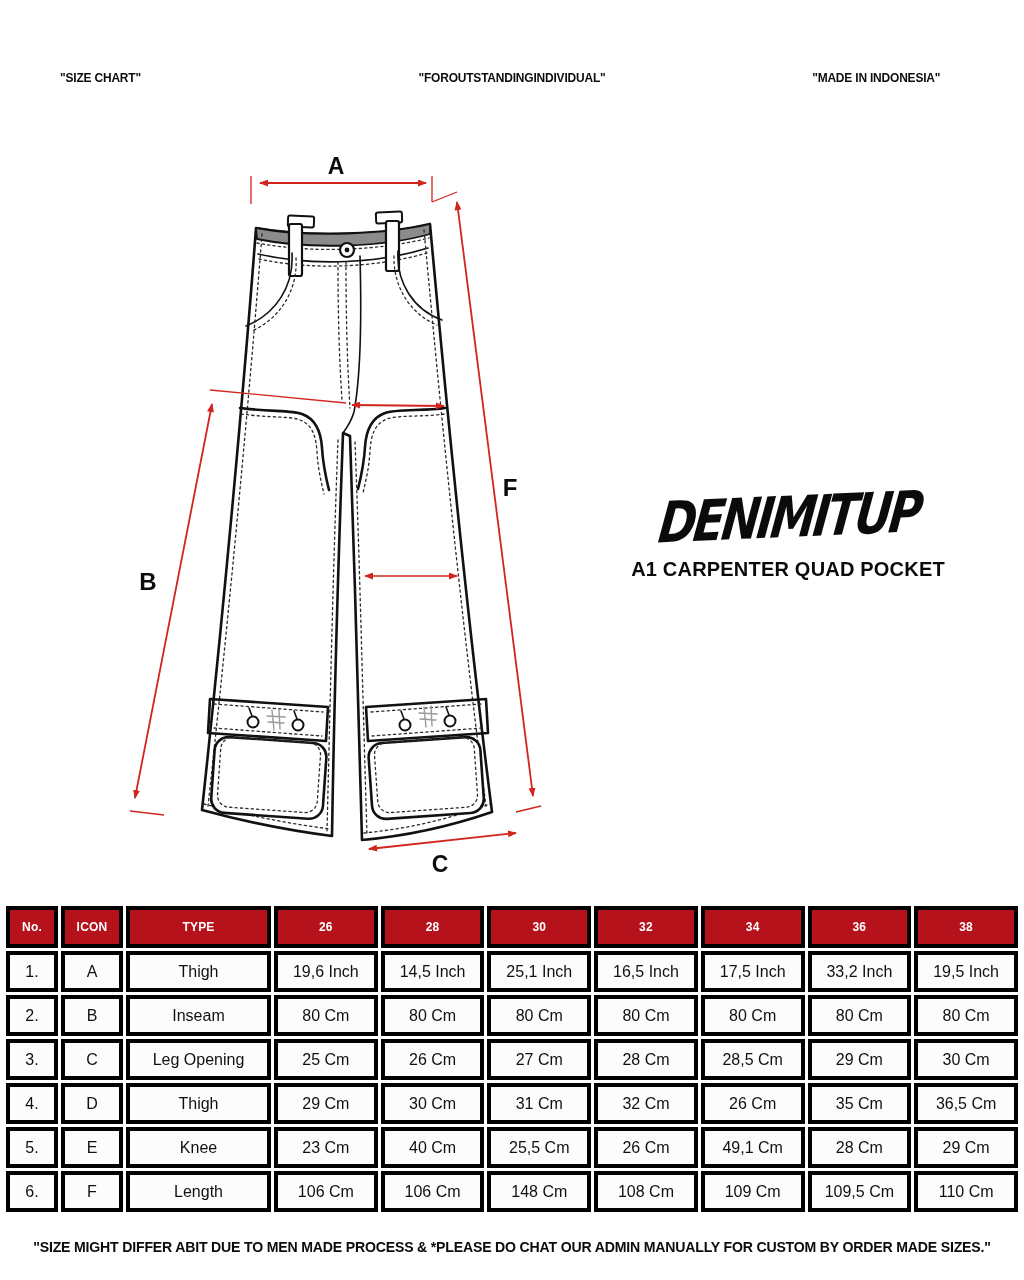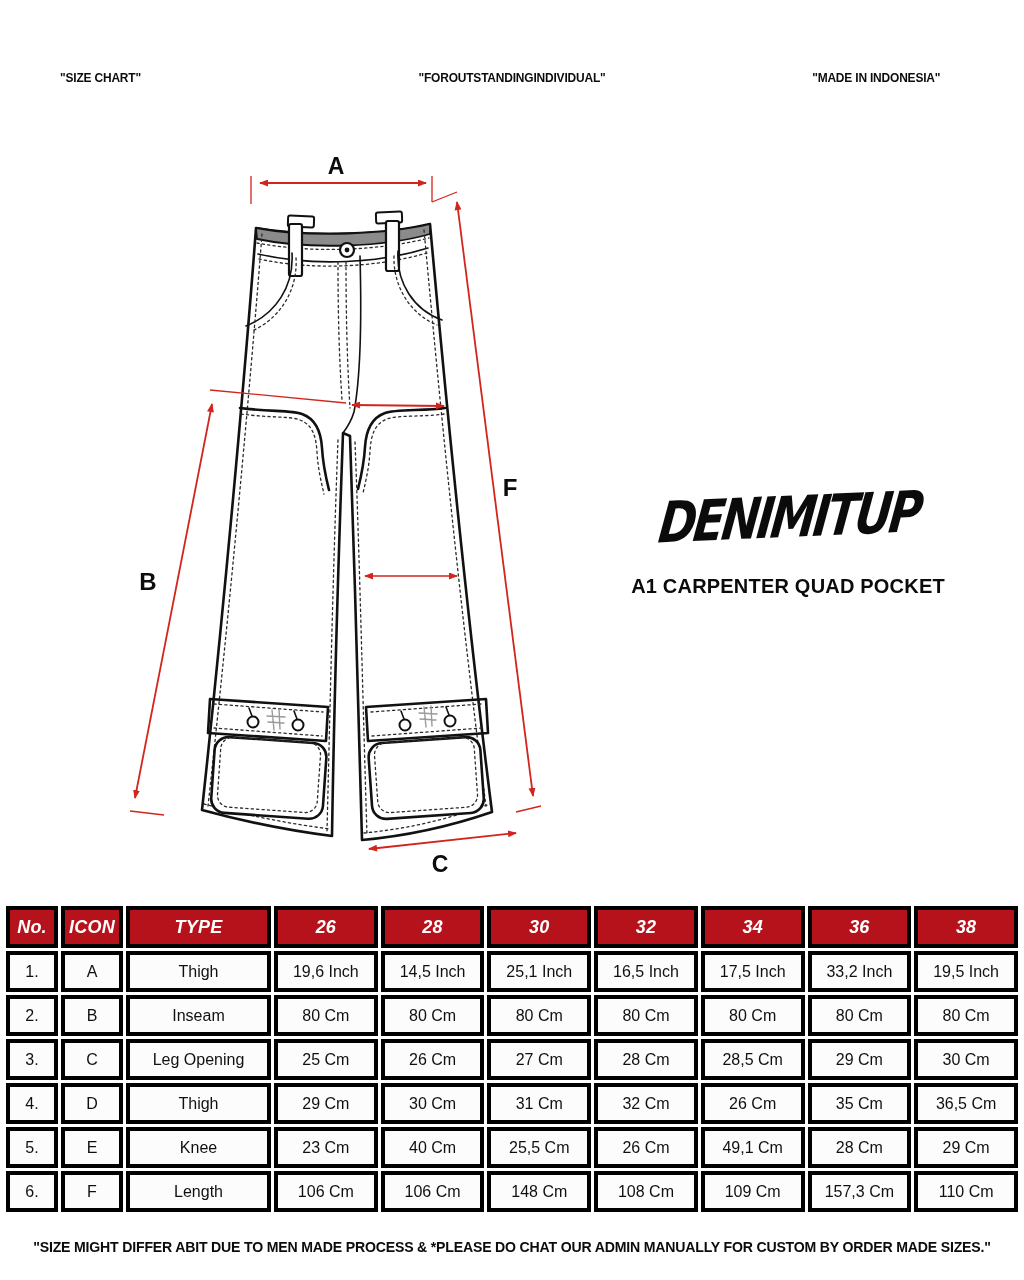--- a/index.html
+++ b/index.html
@@ -39,39 +39,39 @@
   .brand{position:absolute;left:628px;top:484px;width:320px;text-align:center;}
   .brand-logo{
     font-family:"DejaVu Sans",sans-serif;
     font-weight:bold;font-style:italic;
     font-size:57px;letter-spacing:-4px;white-space:nowrap;
     transform:scaleX(0.80) skewX(-10deg) rotate(-2deg);
     transform-origin:center;
     color:#0b0b0b;
   }
   .brand-product{
-    margin-top:25px;
+    margin-top:8px;
     font-size:20px;font-weight:bold;letter-spacing:0.2px;
     white-space:nowrap;color:#0b0b0b;
   }
   
   .table-wrap{position:absolute;left:3px;top:903px;width:1018px;}
   table.size{
     width:100%;table-layout:fixed;
     border-collapse:separate;border-spacing:3px;
   }
   table.size th,table.size td{
     border:4px solid #000;
     text-align:center;vertical-align:middle;
     overflow:hidden;white-space:nowrap;
   }
   table.size th{
     background:var(--table_header_red);
-    color:#fff;font-size:18px;font-weight:bold;
-    height:42px;letter-spacing:0.2px;font-style:italic;
+    color:#fff;font-size:12px;font-weight:bold;
+    height:42px;letter-spacing:0.2px;
   }
   table.size td{
     background:#fcfcfc;color:#101010;
     font-size:16px;height:41px;
   }
   
   .footer-note{
     position:absolute;top:1238px;left:0;width:1024px;
     text-align:center;font-size:15px;font-weight:bold;
     letter-spacing:-0.2px;white-space:nowrap;color:#0c0c0c;
@@ -299,20 +299,20 @@
         </tr>
         <tr>
           <td>6.</td>
           <td>F</td>
           <td>Length</td>
           <td>106 Cm</td>
           <td>106 Cm</td>
           <td>148 Cm</td>
           <td>108 Cm</td>
           <td>109 Cm</td>
-          <td>157,3 Cm</td>
+          <td>109,5 Cm</td>
           <td>110 Cm</td>
         </tr>
       </tbody>
   </table>
 </div>
 
 <div class="footer-note">"SIZE MIGHT DIFFER ABIT DUE TO MEN MADE PROCESS &amp; *PLEASE DO CHAT OUR ADMIN MANUALLY FOR CUSTOM BY ORDER MADE SIZES."</div>
 
 </body></html>

